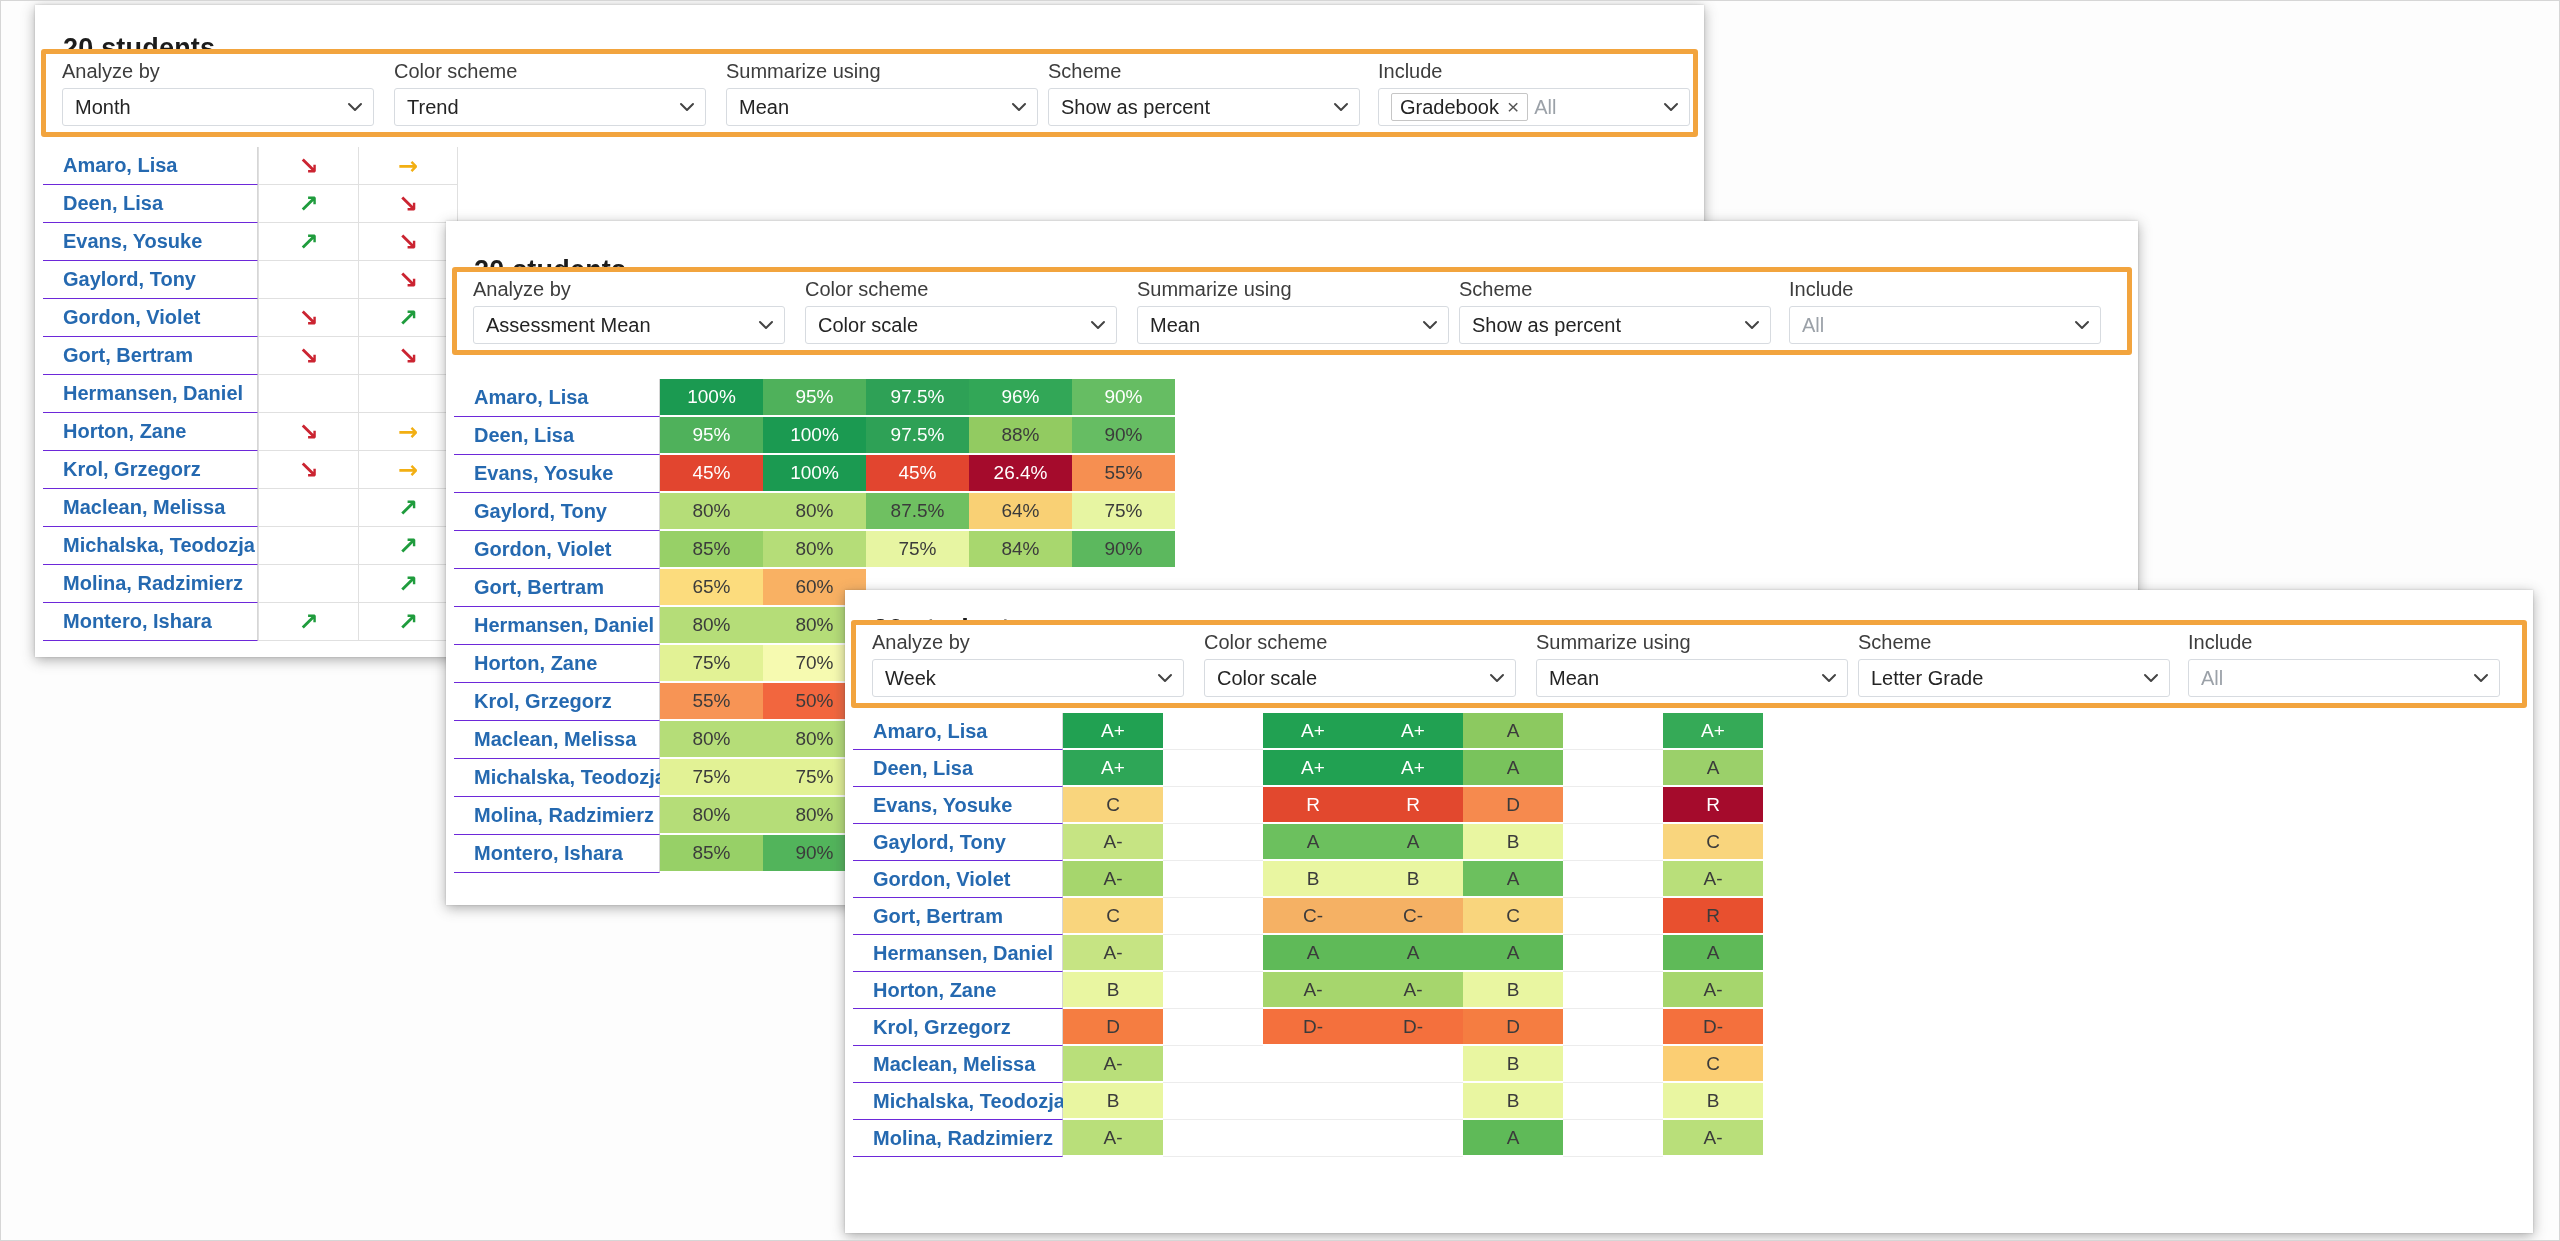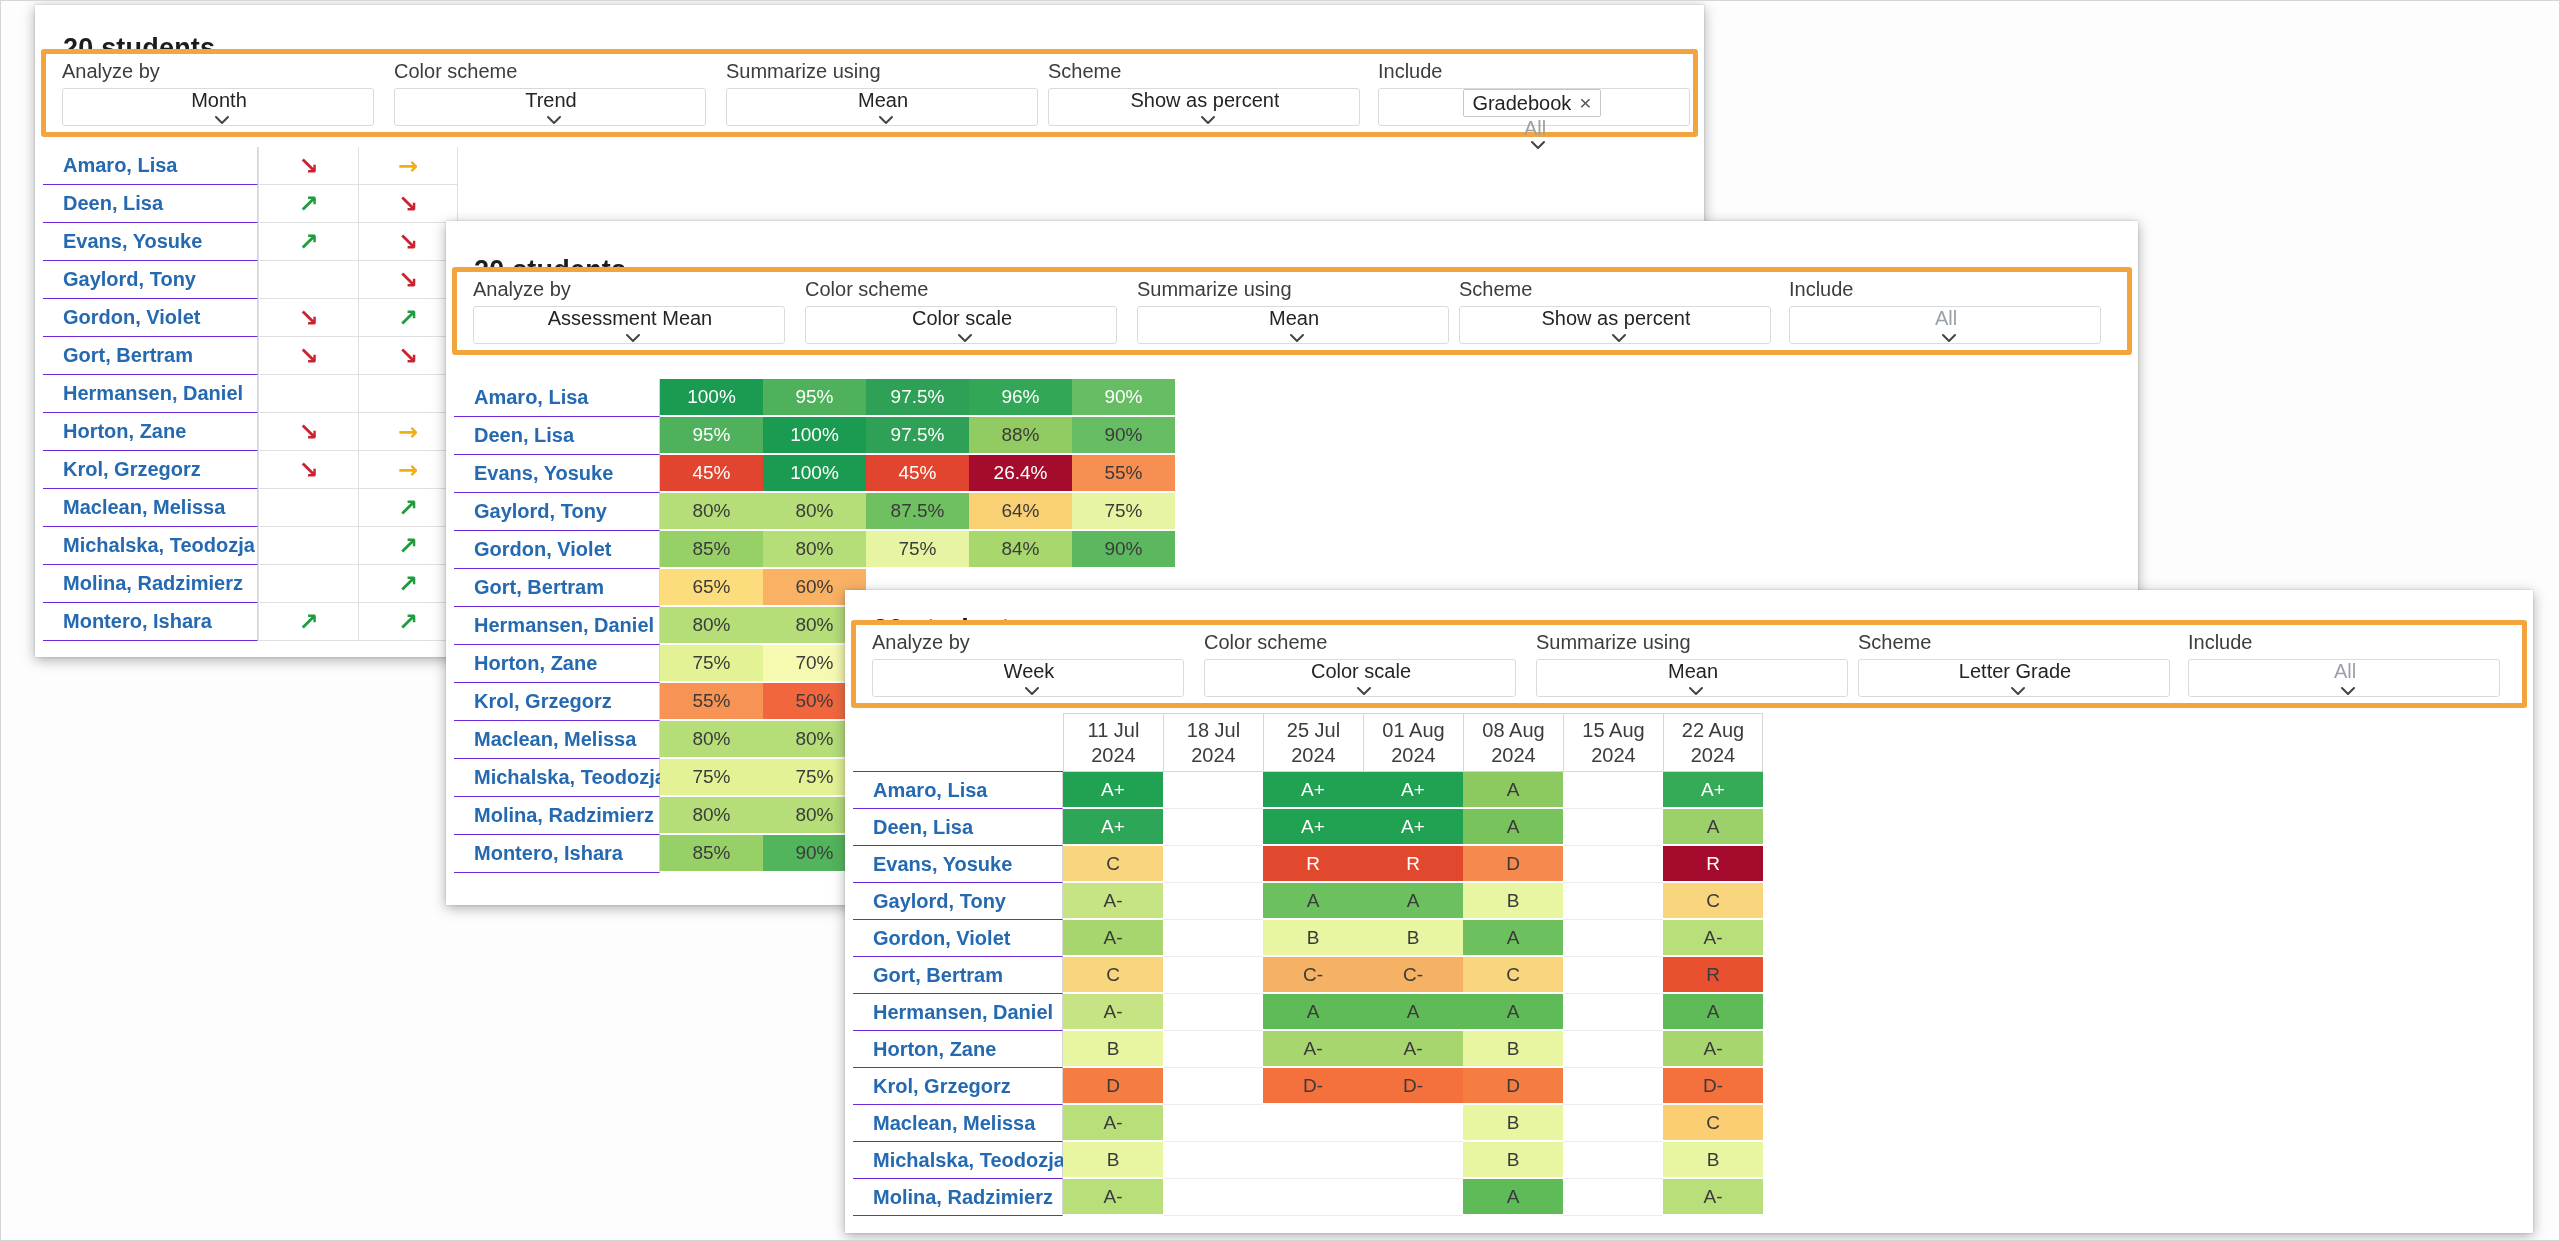--- a/index.html
+++ b/index.html
@@ -13,21 +13,21 @@
   .p3 .panel-title{top:6px;}
 
   
   .filterbar{position:absolute;left:6px;right:6px;height:78px;border:5px solid var(--accent,#f2a43e);border-radius:3px;background:#fff;}
   .p1 .filterbar{top:44px;}
   .p2 .filterbar{top:46px;}
   .p3 .filterbar{top:30px;}
   .fg{position:absolute;top:6px;width:312px;}
   .fg0{left:16px;}.fg1{left:348px;}.fg2{left:680px;}.fg3{left:1002px;}.fg4{left:1332px;}
   .flabel{font-size:20px;color:#3d3d3d;height:26px;}
-  .fselect{margin-top:2px;height:38px;border:1px solid #d7dbe0;border-radius:3px;background:#fff;display:flex;align-items:center;padding:0 10px 0 12px;box-sizing:border-box;cursor:pointer;flex-direction:column;}
+  .fselect{margin-top:2px;height:38px;border:1px solid #d7dbe0;border-radius:3px;background:#fff;display:flex;align-items:center;padding:0 10px 0 12px;box-sizing:border-box;cursor:pointer;}
   .fvalue{font-size:20px;color:#242424;flex:1;white-space:nowrap;overflow:hidden;}
   .ph{font-size:20px;color:#9ba1a8;flex:1;}
   .chev{flex:0 0 auto;display:flex;align-items:center;margin-left:6px;}
   .chip{display:inline-flex;align-items:center;border:1px solid #c6c6c6;border-radius:2px;padding:1px 8px;margin-right:6px;font-size:20px;color:#242424;gap:8px;background:#fff;}
   .chip .x{color:#555;font-size:21px;cursor:pointer;}
 
   
   .tbl{position:absolute;left:8px;}
   .p1 .tbl{top:142px;}
   .p2 .tbl{top:158px;}
@@ -456,30 +456,20 @@
           <span class="ph">All</span>
           <span class="chev">
               <svg width="16" height="10" viewBox="0 0 16 10">
                 <path d="M2 2l6 6 6-6" fill="none" stroke="#444" stroke-width="2" stroke-linecap="round" stroke-linejoin="round"></path>
               </svg>
             </span>
         </div>
       </div>
     </div>
     <div class="tbl">
-        <div class="trow thead">
-          <div class="ncell"></div>
-          <div class="vcell vhead">11 Jul 2024</div>
-          <div class="vcell vhead">18 Jul 2024</div>
-          <div class="vcell vhead">25 Jul 2024</div>
-          <div class="vcell vhead">01 Aug 2024</div>
-          <div class="vcell vhead">08 Aug 2024</div>
-          <div class="vcell vhead">15 Aug 2024</div>
-          <div class="vcell vhead">22 Aug 2024</div>
-        </div>
         <div class="trow">
           <div class="ncell">Amaro, Lisa</div>
           <div class="vcell gcell fg-light" style="background: rgb(33, 161, 82);">A+</div>
           <div class="vcell ecell"></div>
           <div class="vcell gcell fg-light" style="background: rgb(33, 161, 82);">A+</div>
           <div class="vcell gcell fg-light" style="background: rgb(33, 161, 82);">A+</div>
           <div class="vcell gcell fg-dark" style="background: rgb(140, 201, 96);">A</div>
           <div class="vcell ecell"></div>
           <div class="vcell gcell fg-light" style="background: rgb(53, 170, 87);">A+</div>
         </div>

